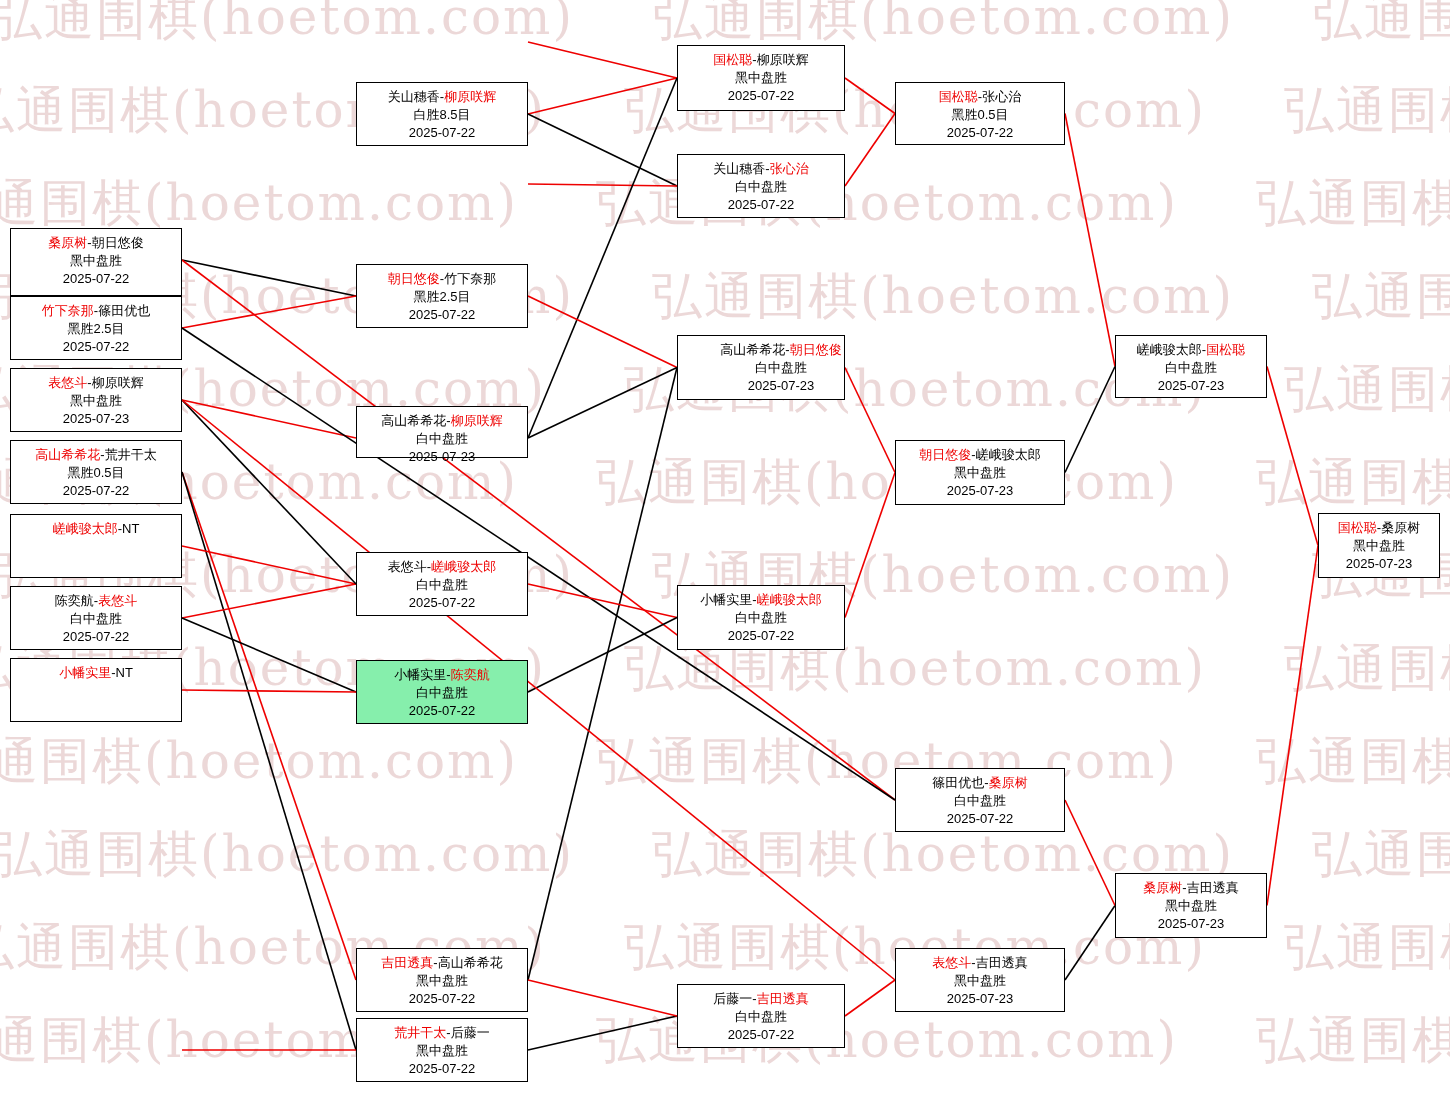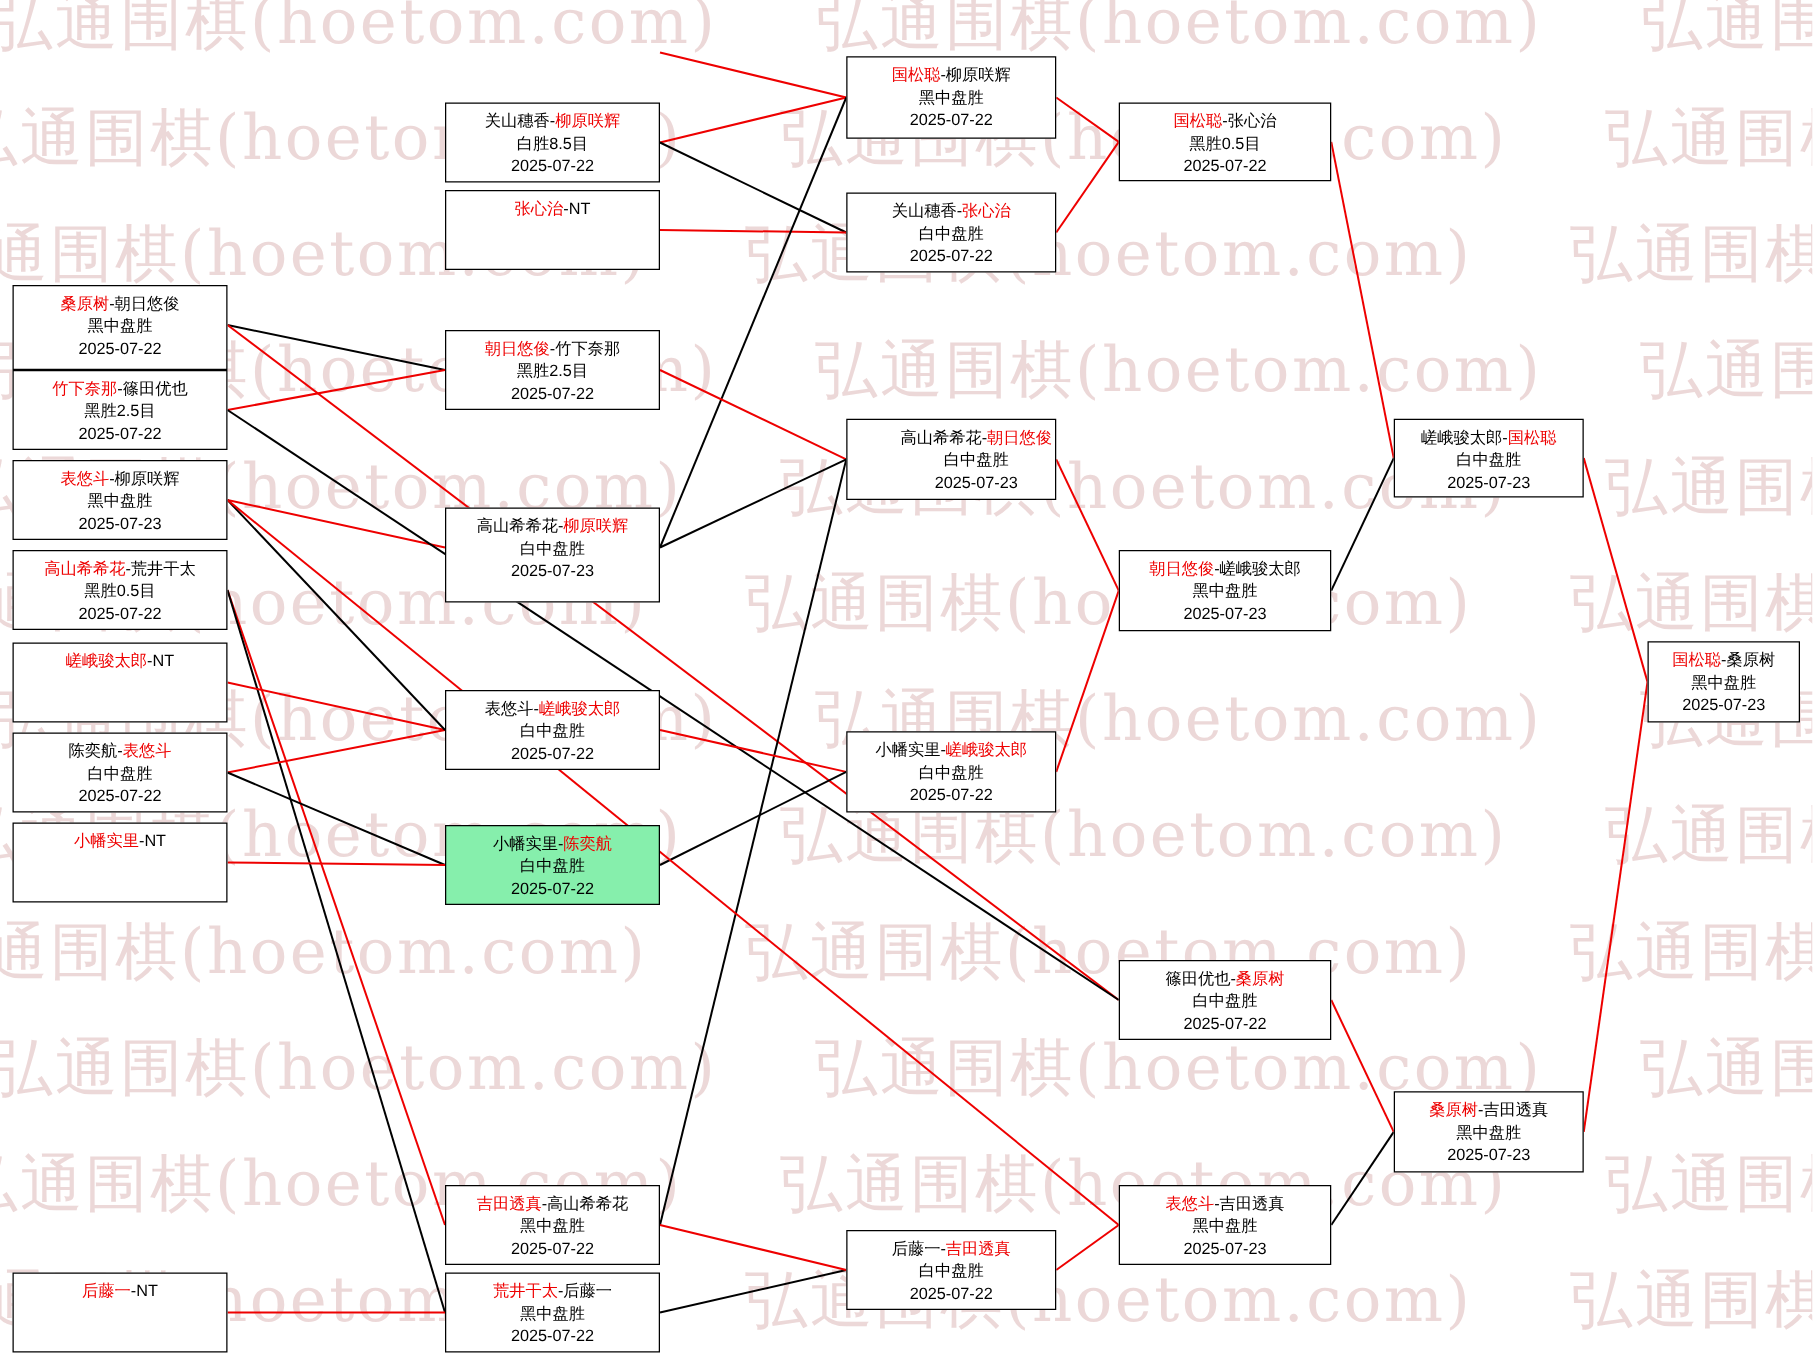--- a/index.html
+++ b/index.html
@@ -141,37 +141,31 @@
       <div class="names"><span style="color: rgb(238, 0, 0);">嵯峨骏太郎</span><span style="color: rgb(0, 0, 0);">-</span><span style="color: rgb(0, 0, 0);">NT</span></div>
     </div>
     <div class="match" style="left: 10px; top: 586px; width: 172px; height: 64px; border-color: rgb(0, 0, 0); background: rgb(255, 255, 255);">
       <div class="names"><span style="color: rgb(0, 0, 0);">陈奕航</span><span style="color: rgb(0, 0, 0);">-</span><span style="color: rgb(238, 0, 0);">表悠斗</span></div>
       <div class="result">白中盘胜</div>
       <div class="date">2025-07-22</div>
     </div>
     <div class="match" style="left: 10px; top: 658px; width: 172px; height: 64px; border-color: rgb(0, 0, 0); background: rgb(255, 255, 255);">
       <div class="names"><span style="color: rgb(238, 0, 0);">小幡实里</span><span style="color: rgb(0, 0, 0);">-</span><span style="color: rgb(0, 0, 0);">NT</span></div>
     </div>
-    <div class="match" style="left: 10px; top: 1018px; width: 172px; height: 64px; border-color: rgb(0, 0, 0); background: rgb(255, 255, 255);">
-      <div class="names"><span style="color: rgb(238, 0, 0);">后藤一</span><span style="color: rgb(0, 0, 0);">-</span><span style="color: rgb(0, 0, 0);">NT</span></div>
-    </div>
     <div class="match" style="left: 356px; top: 82px; width: 172px; height: 64px; border-color: rgb(0, 0, 0); background: rgb(255, 255, 255);">
       <div class="names"><span style="color: rgb(0, 0, 0);">关山穗香</span><span style="color: rgb(0, 0, 0);">-</span><span style="color: rgb(238, 0, 0);">柳原咲辉</span></div>
       <div class="result">白胜8.5目</div>
       <div class="date">2025-07-22</div>
     </div>
-    <div class="match" style="left: 356px; top: 152px; width: 172px; height: 64px; border-color: rgb(0, 0, 0); background: rgb(255, 255, 255);">
-      <div class="names"><span style="color: rgb(238, 0, 0);">张心治</span><span style="color: rgb(0, 0, 0);">-</span><span style="color: rgb(0, 0, 0);">NT</span></div>
-    </div>
     <div class="match" style="left: 356px; top: 264px; width: 172px; height: 64px; border-color: rgb(0, 0, 0); background: rgb(255, 255, 255);">
       <div class="names"><span style="color: rgb(238, 0, 0);">朝日悠俊</span><span style="color: rgb(0, 0, 0);">-</span><span style="color: rgb(0, 0, 0);">竹下奈那</span></div>
       <div class="result">黑胜2.5目</div>
       <div class="date">2025-07-22</div>
     </div>
-    <div class="match" style="left: 356px; top: 406px; width: 172px; height: 76px; border-color: rgb(0, 0, 0); background: rgb(255, 255, 255);">
+    <div class="match" style="left: 356px; top: 406px; width: 172px; height: 52px; border-color: rgb(0, 0, 0); background: rgb(255, 255, 255);">
       <div class="names"><span style="color: rgb(0, 0, 0);">高山希希花</span><span style="color: rgb(0, 0, 0);">-</span><span style="color: rgb(238, 0, 0);">柳原咲辉</span></div>
       <div class="result">白中盘胜</div>
       <div class="date">2025-07-23</div>
     </div>
     <div class="match" style="left: 356px; top: 552px; width: 172px; height: 64px; border-color: rgb(0, 0, 0); background: rgb(255, 255, 255);">
       <div class="names"><span style="color: rgb(0, 0, 0);">表悠斗</span><span style="color: rgb(0, 0, 0);">-</span><span style="color: rgb(238, 0, 0);">嵯峨骏太郎</span></div>
       <div class="result">白中盘胜</div>
       <div class="date">2025-07-22</div>
     </div>
     <div class="match" style="left: 356px; top: 660px; width: 172px; height: 64px; border-color: rgb(0, 0, 0); background: #86efac;">

